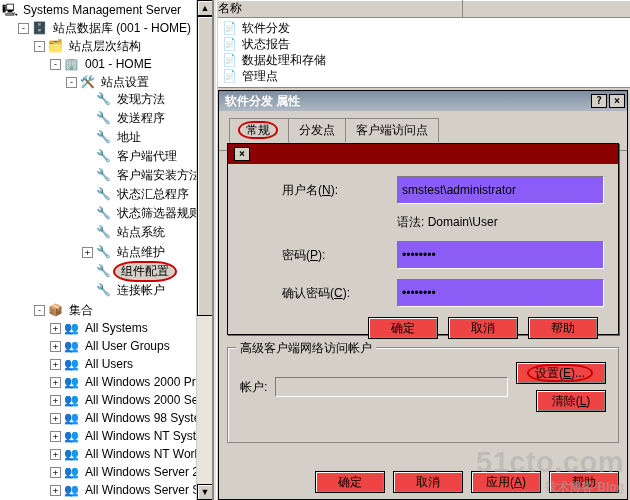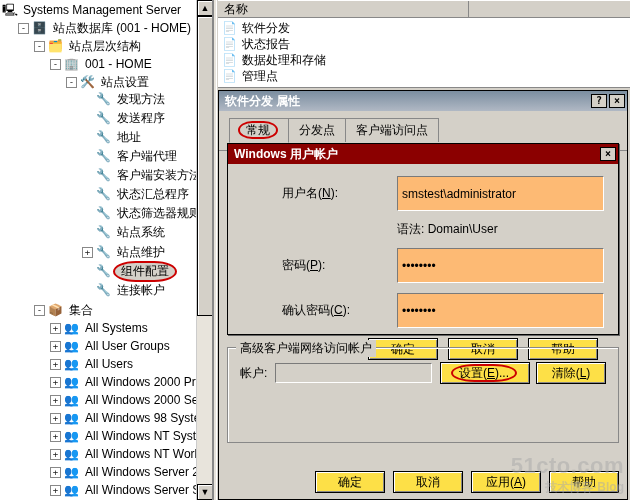--- a/index.html
+++ b/index.html
@@ -39,21 +39,21 @@
   .lbl.sel { background: #d4d0c8; }
   .circled, .circled2 {
     border: 2px solid #c00; border-radius: 50% / 70%;
     padding: 0 6px; margin-left: -2px;
   }
 
   
   .right { position: absolute; left: 218px; top: 0; right: 0; height: 500px; }
   .listhdr {
     height: 18px; background: #d4d0c8; border-bottom: 1px solid #888;
-    display: flex; align-items: center; padding-left: 6px;
+    display: flex; align-items: flex-end; 
     border-top: 1px solid #fff;
   }
   .listhdr span { border-right: 1px solid #888; padding-right: 220px; }
   .list { background: #fff; height: 70px; border-bottom: 1px solid #888; padding: 2px 4px; }
   .list .row { display: flex; align-items: center; gap: 4px; line-height: 16px; }
 
   
   .propwin {
     position: absolute; left: 0; top: 90px; right: 2px; bottom: 0;
     background: #d4d0c8; border: 1px solid #000;
@@ -85,46 +85,46 @@
   .dlg .dtitle {
     height: 20px; background: #8b0000; color: #fff; font-weight: bold;
     display: flex; align-items: center; justify-content: space-between;
     padding: 0 2px 0 6px;
   }
   .dlg .body { padding: 12px 14px; }
   .dlg .row { display: flex; align-items: center; margin-bottom: 10px; margin-left: 40px; }
   .dlg .row .k { width: 115px; }
   .dlg .row.hint { padding-left: 115px; font-size: 12px; }
   .dlg input[type=text], .dlg input[type=password] {
-    flex: 1; height: 35px; border: 1px solid #7a7a7a; border-right-color: #fff;
-    border-bottom-color: #fff; background: #fdba74; padding: 0 4px;
+    flex: 1; height: 28px; border: 1px solid #7a7a7a; border-right-color: #fff;
+    border-bottom-color: #fff; background: #8b5cf6; padding: 0 4px;
     font-family: inherit; font-size: 12px;
   }
   .dlg .btnrow { display: flex; justify-content: flex-end; gap: 10px; padding-right: 6px; margin-top: 6px; }
   .btn {
-    min-width: 70px; height: 22px; background: #fde047; border: 1px solid #000;
+    min-width: 70px; height: 22px; background: #ef4444; border: 1px solid #000;
     box-shadow: inset 1px 1px 0 #fff, inset -1px -1px 0 #888;
     padding: 0 12px; font-family: inherit; font-size: 12px; cursor: pointer;
   }
 
   
   .group {
     position: absolute; left: 8px; top: 256px; right: 8px; height: 96px;
     border: 1px solid #888; box-shadow: inset 1px 1px 0 #fff;
     padding: 14px 12px 17px 12px;
   }
   .group .gtitle {
     position: absolute; top: -8px; left: 8px; background: #d4d0c8; padding: 0 4px;
   }
   .group .grow { display: flex; align-items: center; gap: 8px; }
   .group .acctBox {
     flex: 1; height: 20px; background: #d4d0c8; border: 1px solid #7a7a7a;
     border-right-color: #fff; border-bottom-color: #fff;
   }
-  .group .gbtncol { display: flex; flex-direction: row; gap: 6px; align-items: center; }
+  .group .gbtncol { display: flex; flex-direction: column; gap: 6px; align-items: flex-end; }
 
   
   .propbtns {
     position: absolute; left: 0; right: 8px; bottom: 6px; display: flex;
     justify-content: flex-end; gap: 8px;
   }
 
   
   .vscroll {
     position: absolute; right: 0; top: 0; width: 16px; height: 100%;
@@ -139,21 +139,21 @@
     position: absolute; top: 16px; width: 16px; height: 300px; background: #d4d0c8;
     border: 1px solid #000; box-shadow: inset 1px 1px 0 #fff;
   }
 
   
   .wm {
     position: absolute; right: 6px; bottom: 6px; text-align: right;
     font-family: Arial, sans-serif; font-weight: bold; color: #aaa;
     opacity: 0.5; line-height: 1.2;
   }
-  .wm .big { font-size: 22px; letter-spacing: 0.5px; }
+  .wm .big { font-size: 29px; letter-spacing: 0.5px; }
   .wm .sml { font-size: 12px; }
 
   .u { text-decoration: underline; }
 </style>
 </head>
 <body>
 
 <div class="tree-panel">
   <div class="tree">
     <ul>
@@ -361,21 +361,20 @@
     <div class="tabs">
       <div class="tab active">
         <span class="circled">常规</span>
       </div>
       <div class="tab">分发点</div>
       <div class="tab">客户端访问点</div>
     </div>
 
     <div class="dlg">
       <div class="dtitle">
-        <span>Windows 用户帐户</span>
         <span class="pwbtn">×</span>
       </div>
       <div class="body">
         <div class="row">
           <span class="k">用户名(<span class="u">N</span>):</span>
           <input type="text" value="smstest\administrator" style="">
         </div>
         <div class="row hint">语法: Domain\User</div>
         <div class="row">
           <span class="k">密码(<span class="u">P</span>):</span>

